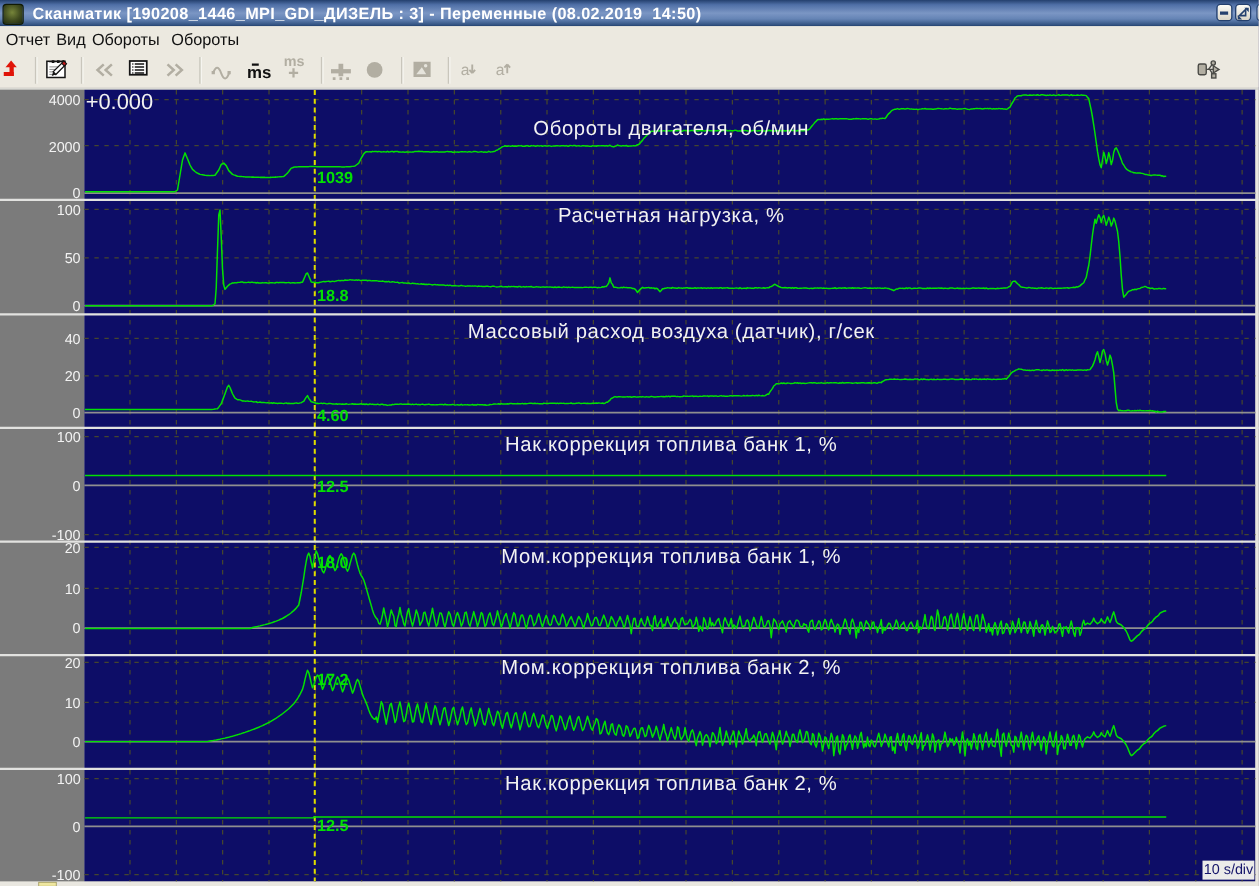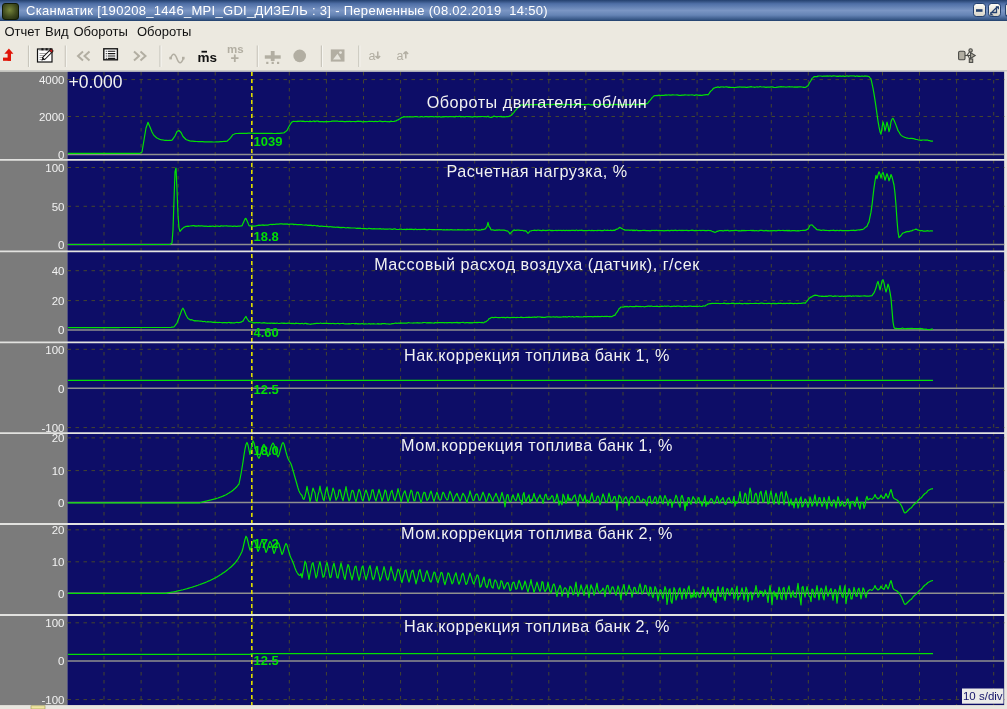--- a/index.html
+++ b/index.html
@@ -1,18 +1,18 @@
 <!DOCTYPE html>
 <html><head><meta charset="utf-8">
 <style>
 html,body{margin:0;padding:0;}
 body{width:1007px;height:709px;position:relative;overflow:hidden;background:#ece9e0;font-family:"Liberation Sans",sans-serif;}
 #titlebar{position:absolute;left:0;top:0;width:1007px;height:21px;
  background:linear-gradient(180deg,#24406e 0%,#4f6fa6 18%,#7b96c4 50%,#6584b5 72%,#30507f 96%,#1c3862 100%);}
-#titlebar .txt{position:absolute;left:26px;top:3px;font-size:13px;font-weight:normal;color:#ffffff;white-space:pre;letter-spacing:0.3px;}
+#titlebar .txt{position:absolute;left:26px;top:3px;font-size:13px;font-weight:bold;color:#ffffff;white-space:pre;letter-spacing:0.3px;}
 #wicon{position:absolute;left:2px;top:3px;width:15px;height:15px;background:radial-gradient(circle at 45% 40%,#76853a 0%,#3f4a1e 55%,#1d270c 100%);border-radius:3px;border:1px solid #111a05;}
 .wbtn{position:absolute;top:3px;width:13px;height:14px;background:linear-gradient(180deg,#fcfbf6,#d9d5c8);border:1.4px solid #24406e;border-radius:3.5px;box-sizing:border-box;}
 #menubar{position:absolute;left:0;top:21px;width:1007px;height:21px;background:#ece9e0;text-align:center;}
 #menubar span{position:absolute;top:3px;font-size:13px;color:#111;}
 #toolbar{position:absolute;left:0;top:42px;width:1007px;height:28px;background:#ece9e0;}
 </style></head>
 <body>
 <div id="titlebar">
  <div id="wicon"></div>
  <div class="txt">Сканматик [190208_1446_MPI_GDI_ДИЗЕЛЬ : 3] - Переменные (08.02.2019  14:50)</div>

